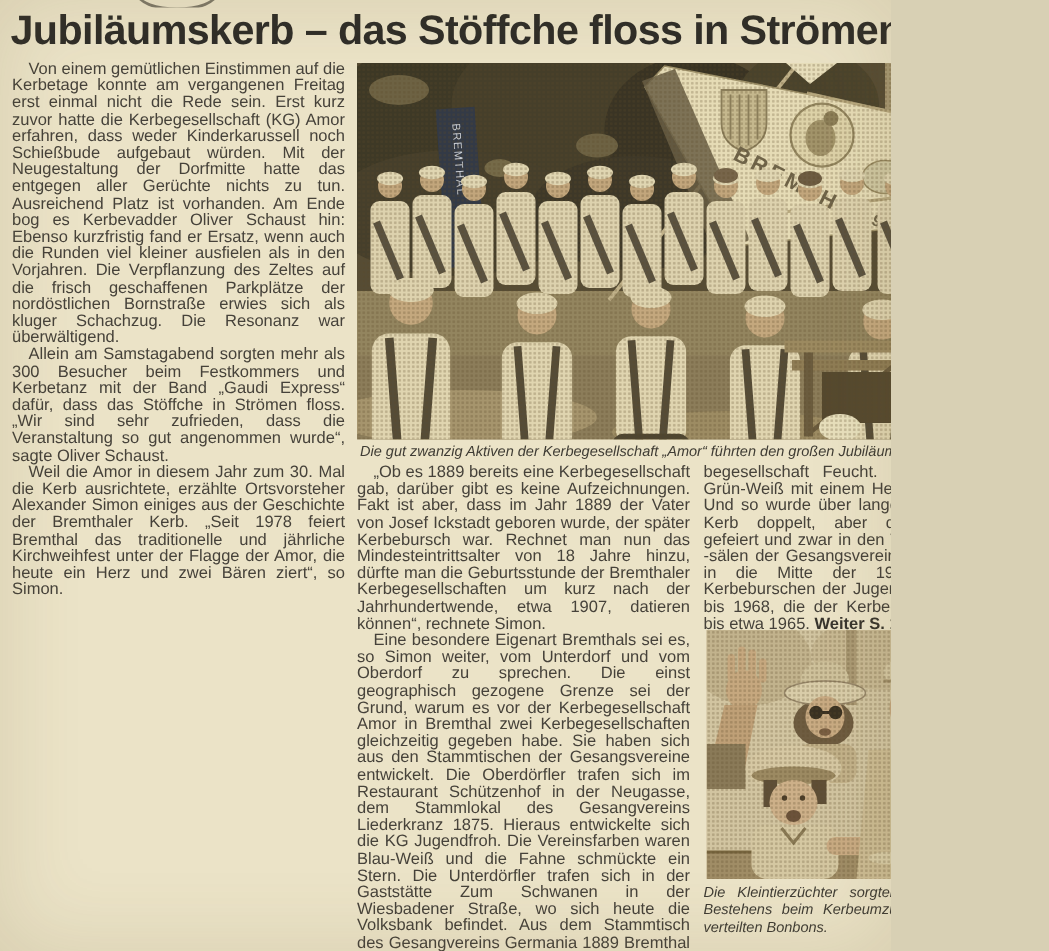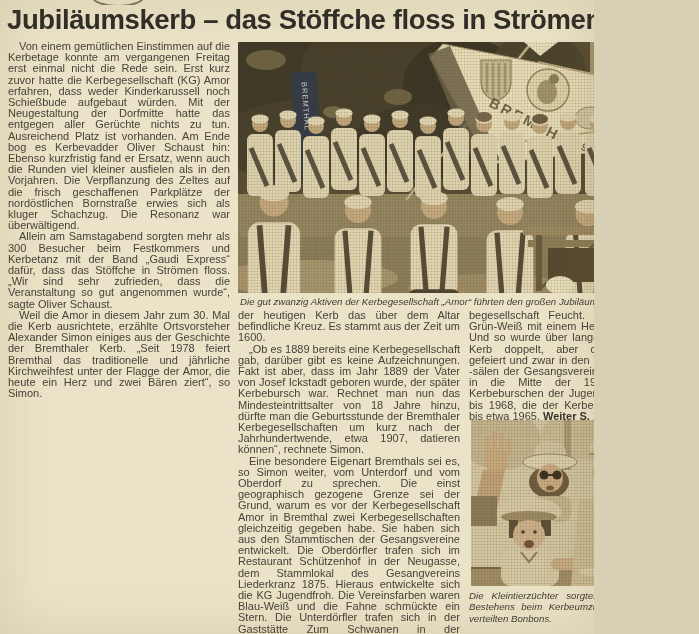--- a/index.html
+++ b/index.html
@@ -153,21 +153,20 @@
         <line x1="300" y1="248" x2="360" y2="200" stroke="#6b5c3e" stroke-width="3"></line>
         <rect x="310" y="206" width="108" height="34" fill="#55492f"></rect>
       </g>
       <ellipse cx="322" cy="243" rx="14" ry="9" fill="#e8e0bd"></ellipse>
     </svg>
   </div>
 
   <div class="caption" id="caption-main">Die gut zwanzig Aktiven der Kerbegesellschaft „Amor“ führten den großen Jubiläumsumzug an.</div>
 
   <div class="col" id="col2">
-    <p class="noindent">der heutigen Kerb das über dem Altar befindliche Kreuz. Es stammt aus der Zeit um 1600.</p>
     <p>„Ob es 1889 bereits eine Kerbegesellschaft gab, darüber gibt es keine Aufzeichnungen. Fakt ist aber, dass im Jahr 1889 der Vater von Josef Ickstadt geboren wurde, der später Kerbebursch war. Rechnet man nun das Mindesteintrittsalter von 18 Jahre hinzu, dürfte man die Geburtsstunde der Bremthaler Kerbegesellschaften um kurz nach der Jahrhundertwende, etwa 1907, datieren können“, rechnete Simon.</p>
     <p>Eine besondere Eigenart Bremthals sei es, so Simon weiter, vom Unterdorf und vom Oberdorf zu sprechen. Die einst geographisch gezogene Grenze sei der Grund, warum es vor der Kerbegesellschaft Amor in Bremthal zwei Kerbegesellschaften gleichzeitig gegeben habe. Sie haben sich aus den Stammtischen der Gesangsvereine entwickelt. Die Oberdörfler trafen sich im Restaurant Schützenhof in der Neugasse, dem Stammlokal des Gesangvereins Liederkranz 1875. Hieraus entwickelte sich die KG Jugendfroh. Die Vereinsfarben waren Blau-Weiß und die Fahne schmückte ein Stern. Die Unterdörfler trafen sich in der Gaststätte Zum Schwanen in der Wiesbadener Straße, wo sich heute die Volksbank befindet. Aus dem Stammtisch des Gesangvereins Germania 1889 Bremthal entwickelte sich die Ker-</p>
   </div>
 
   <div class="col" id="col3">
     <p class="noindent"><span>begesellschaft Feucht. Deren Fahne war Grün-Weiß mit einem Herz und einem Pfeil. Und so wurde über lange Jahre hinweg die Kerb doppelt, aber dennoch zeitgleich gefeiert und zwar in den Vereinslokalen bzw. -sälen der Gesangsvereine. Das ging so bis in die Mitte der 1960er Jahre: Die Kerbeburschen der Jugendfroh wirkten etwa bis 1968, die der Kerbegesellschaft Feucht bis etwa 1965.</span> <b class="more">Weiter S. 11</b></p>
   </div>
 
   <div class="photo" id="photo-parade">
     <svg width="223" height="166" viewBox="0 0 223 166">

